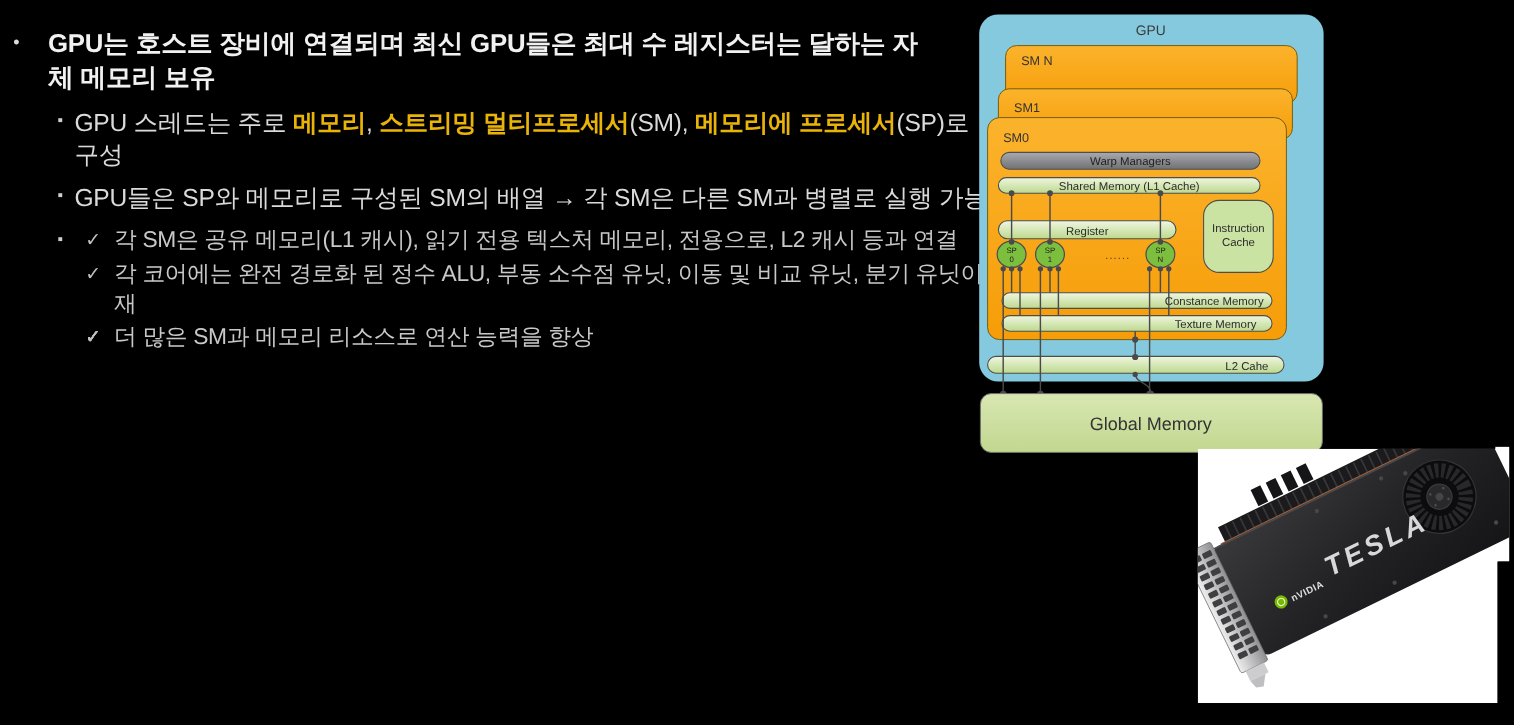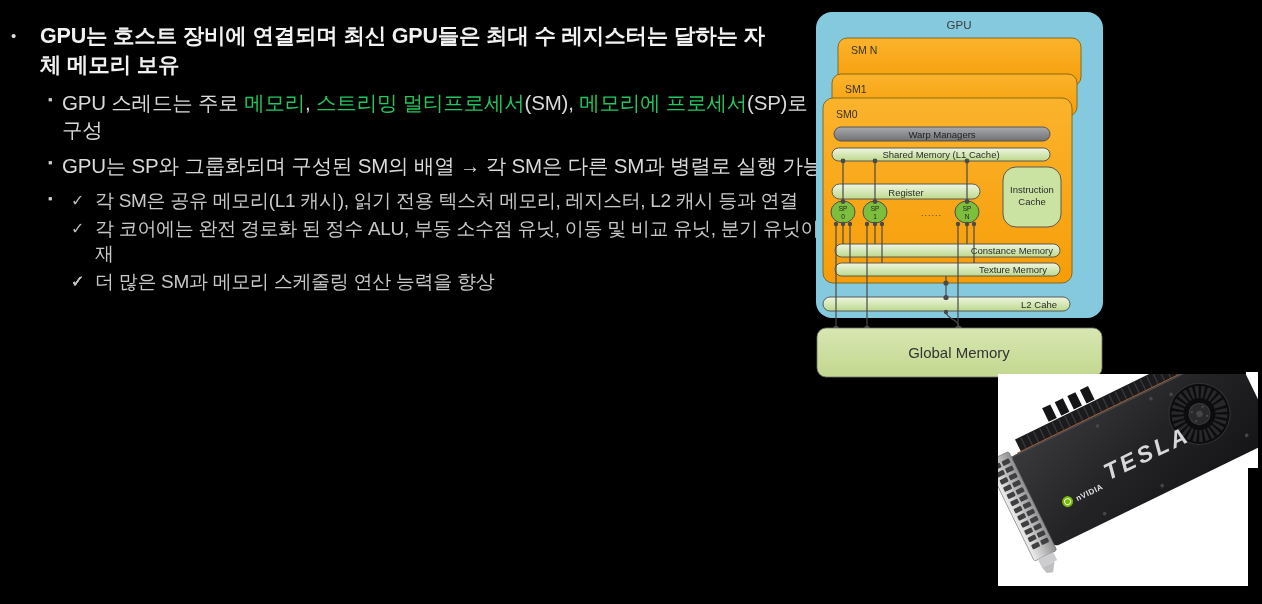--- a/index.html
+++ b/index.html
@@ -10,21 +10,21 @@
   }
   
   .text-col{position:absolute;left:8px;top:22px;width:790px;}
   .item{position:relative;}
   .l1{padding-left:32px;width:745px;font-size:21.5px;line-height:29px;font-weight:bold;color:#f1f1f1;margin:0 0 9px 0;letter-spacing:-0.2px;}
   .l1 .marker{position:absolute;left:3px;top:-1px;font-size:15px;color:#dcdcdc;font-weight:normal;}
   .l2{padding-left:54px;width:764px;font-size:20.5px;line-height:27px;color:#dadada;margin:0 0 9px 0;letter-spacing:-0.2px;}
   .l2 .marker{position:absolute;left:40px;top:-3px;font-size:13px;color:#cfcfcf;}
   .l3{padding-left:87px;width:760px;font-size:19px;line-height:25px;color:#c8c8c8;margin:0 0 3px 0;letter-spacing:-0.3px;}
   .l3 .marker{position:absolute;left:63px;top:0px;font-size:16px;color:#bfbfbf;}
-  .hl{color:#22c55e;}
+  .hl{color:#eab308;font-weight:bold;}
   
   .gpu-diagram{position:absolute;left:813px;top:6px;}
   .gpu-diagram text{font-family:"Liberation Sans","DejaVu Sans",sans-serif;}
   
   .tesla-photo{position:absolute;left:998px;top:364px;}
   .tesla-photo text{font-family:"Liberation Sans","DejaVu Sans",sans-serif;}
 </style>
 </head>
 <body>
 
@@ -35,50 +35,50 @@
     <span>GPU는 호스트 장비에 연결되며 최신 GPU들은 최대 수 레지스터는 달하는 자체 메모리 보유</span>
   </p>
 
   <p class="item l2">
     <span class="marker">▪</span>
     <span>GPU 스레드는 주로 </span><span class="hl">메모리</span><span>, </span><span class="hl">스트리밍 멀티프로세서</span><span>(SM), </span><span class="hl">메모리에 프로세서</span><span>(SP)로 구성</span>
   </p>
 
   <p class="item l2">
     <span class="marker">▪</span>
-    <span>GPU는 SP와 그룹화되며 구성된 SM의 배열 → 각 SM은 다른 SM과 병렬로 실행 가능</span>
+    <span>GPU들은 SP와 메모리로 구성된 SM의 배열 → 각 SM은 다른 SM과 병렬로 실행 가능</span>
   </p>
 
   <p class="item l2">
     <span class="marker">▪</span>
   </p>
 
   <p class="item l3">
     <span class="marker">✓</span>
-    <span>각 SM은 공유 메모리(L1 캐시), 읽기 전용 텍스처 메모리, 레지스터, L2 캐시 등과 연결</span>
+    <span>각 SM은 공유 메모리(L1 캐시), 읽기 전용 텍스처 메모리, 전용으로, L2 캐시 등과 연결</span>
   </p>
   <p class="item l3">
     <span class="marker">✓</span>
     <span>각 코어에는 완전 경로화 된 정수 ALU, 부동 소수점 유닛, 이동 및 비교 유닛, 분기 유닛이 존재</span>
   </p>
   <p class="item l3">
     <span class="marker">✓</span>
   </p>
   <p class="item l3">
     <span class="marker">✓</span>
   </p>
   <p class="item l3">
     <span class="marker">✓</span>
   </p>
   <p class="item l3">
     <span class="marker">✓</span>
   </p>
   <p class="item l3">
     <span class="marker">✓</span>
-    <span>더 많은 SM과 메모리 스케줄링 연산 능력을 향상</span>
+    <span>더 많은 SM과 메모리 리소스로 연산 능력을 향상</span>
   </p>
 </div>
 
 <svg class="gpu-diagram" width="292" height="372" viewBox="0 0 292 372">
   <defs>
     <linearGradient id="orGrad" x1="0" y1="0" x2="0" y2="1">
       <stop offset="0" stop-color="#FBB32C"></stop>
         <stop offset="1" stop-color="#F69D08"></stop>
     </linearGradient>
     <linearGradient id="pillGrad" x1="0" y1="0" x2="0" y2="1">

